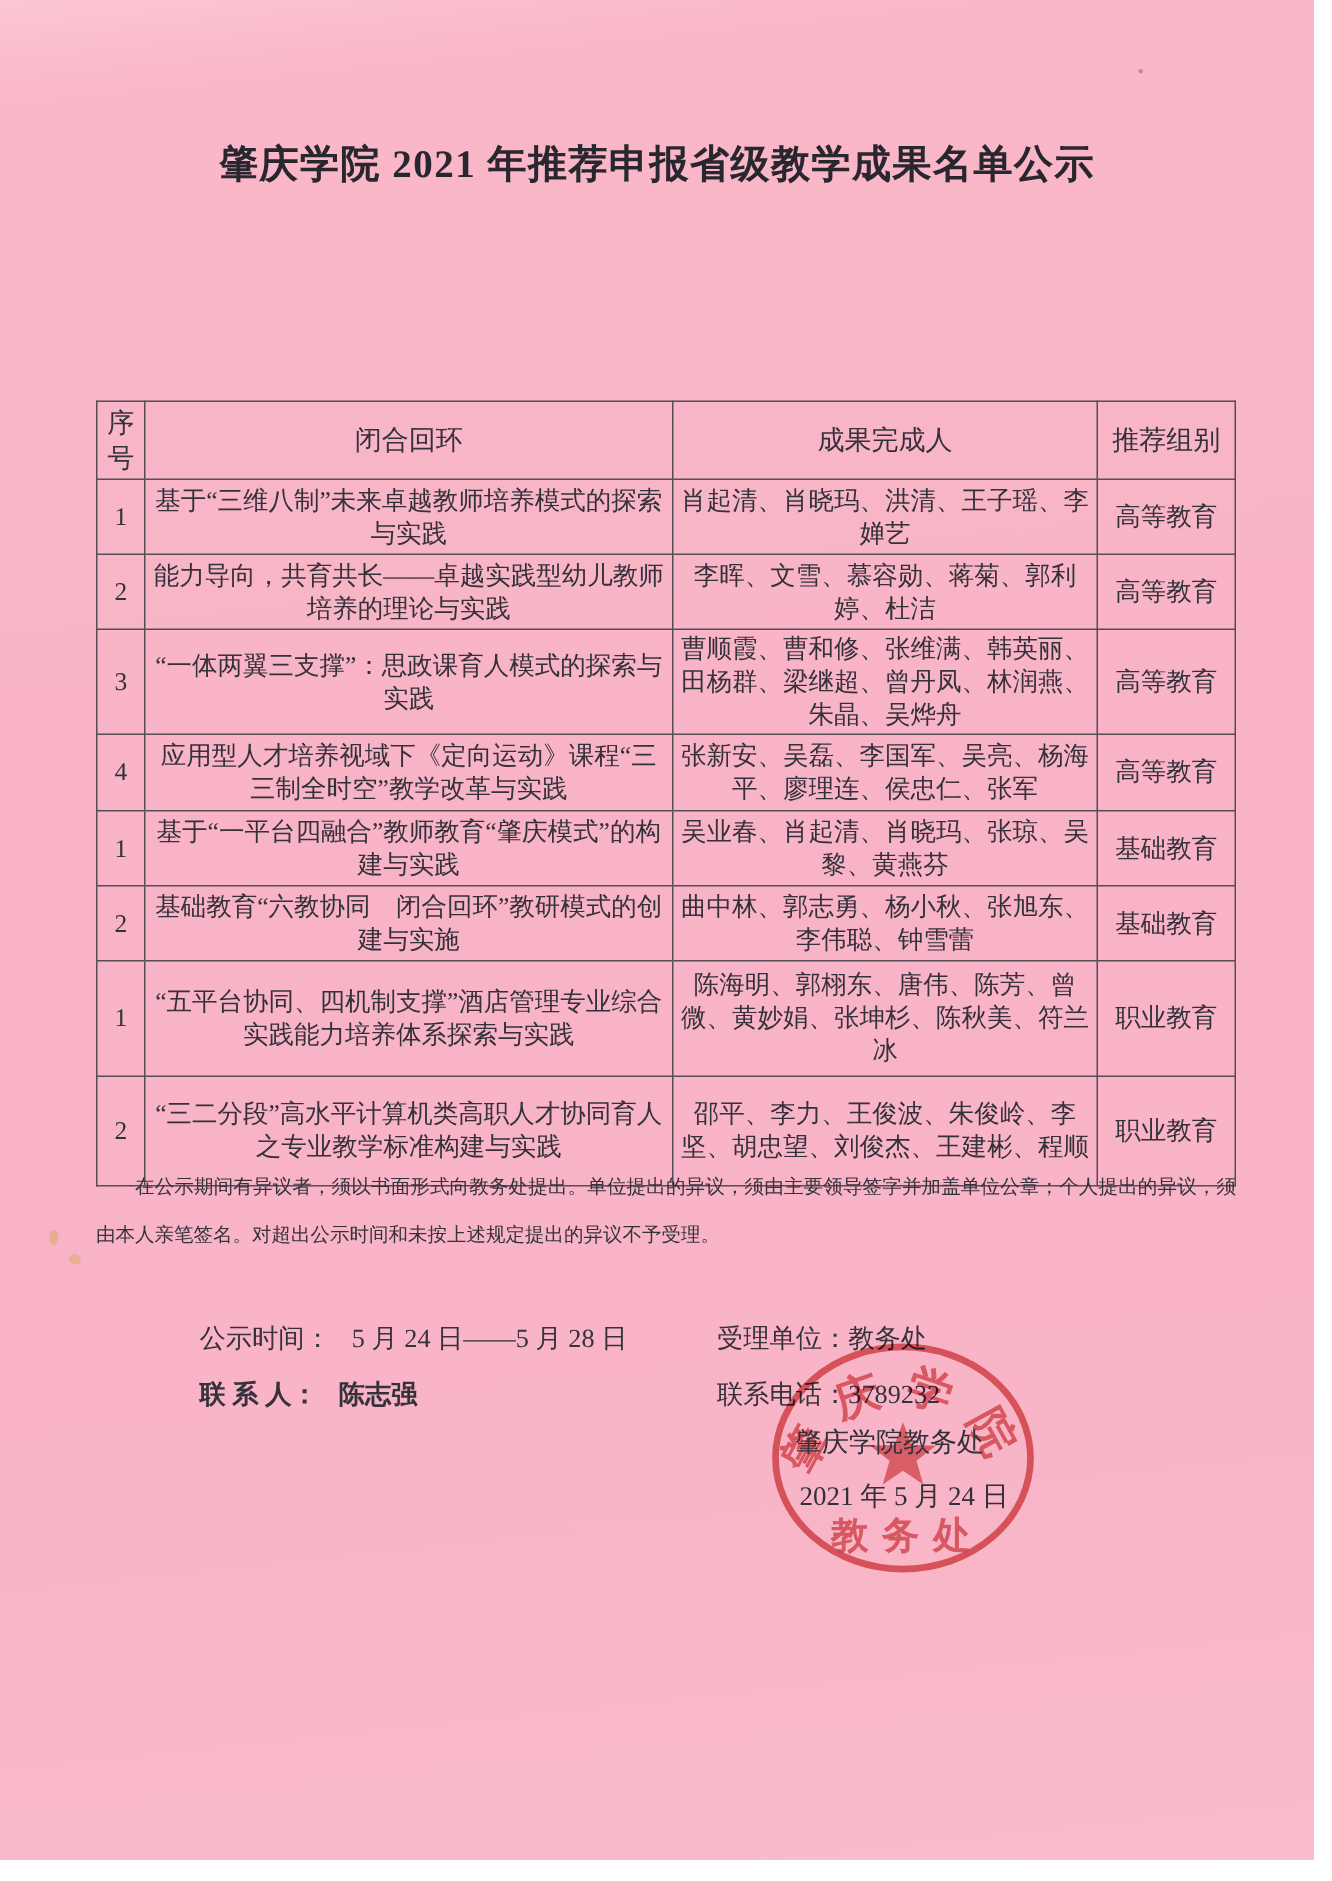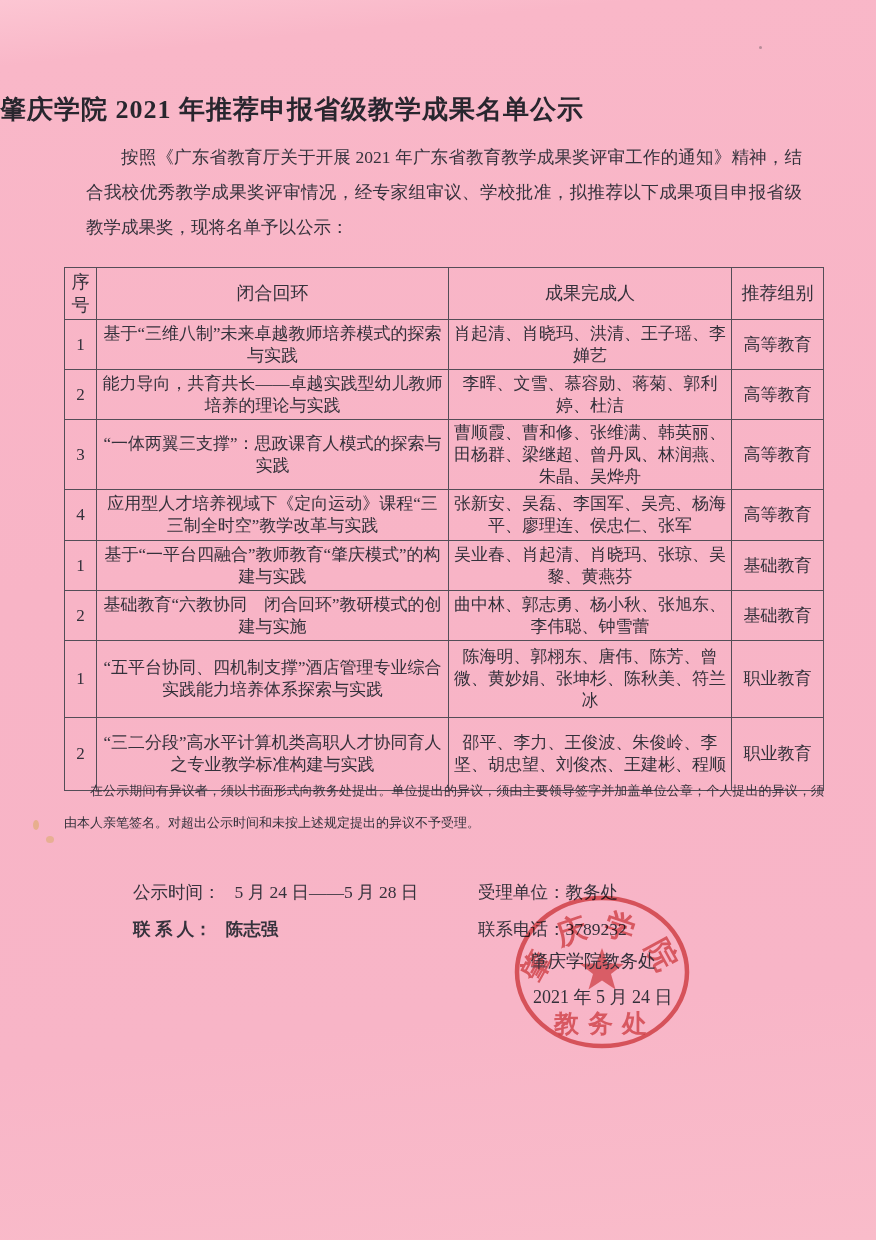--- a/index.html
+++ b/index.html
@@ -6,21 +6,21 @@
   body{
     width:888px;height:1254px;position:relative;background:#ffffff;
     font-family:"Liberation Serif","DejaVu Serif",serif;
     color:#38353f;overflow:hidden;
   }
   .page{
     position:absolute;left:0;top:0;width:876px;height:1240px;
     background:linear-gradient(174deg,#fcc6d3 0%,#f9b7c8 5%,#f8b4c6 45%,#f8b5c7 80%,#f9bcca 100%);
   }
   .doc-title{
-    position:absolute;left:0;top:92px;width:876px;text-align:left;
+    position:absolute;left:0;top:92px;width:876px;text-align:center;
     font-size:26px;font-weight:700;color:#28262e;letter-spacing:1px;
     font-family:"Liberation Serif","DejaVu Serif",serif;
   }
   .intro{
     position:absolute;left:86px;top:140px;width:716px;
     font-size:17.5px;line-height:35px;text-indent:2em;text-align:justify;color:#35323c;
   }
   table.results{
     position:absolute;left:64px;top:267px;width:759px;
     border-collapse:collapse;table-layout:fixed;
@@ -64,21 +64,20 @@
   .edge-right{position:absolute;right:0;top:0;width:12px;height:1254px;background:linear-gradient(90deg,rgba(255,255,255,0),#ffffff 70%);}
   .edge-bottom{position:absolute;left:0;bottom:0;width:888px;height:14px;background:#ffffff;}
 </style>
 </head>
 <body>
 
 <div class="page">
 
   <div class="doc-title">肇庆学院 2021 年推荐申报省级教学成果名单公示</div>
 
-  <div class="intro">按照《广东省教育厅关于开展 2021 年广东省教育教学成果奖评审工作的通知》精神，结合我校优秀教学成果奖评审情况，经专家组审议、学校批准，拟推荐以下成果项目申报省级教学成果奖，现将名单予以公示：</div>
 
   <table class="results">
     <colgroup>
       <col class="c-no">
         <col class="c-name">
         <col class="c-people">
         <col class="c-group">
     </colgroup>
     <tbody>
         <tr class="h-row">

